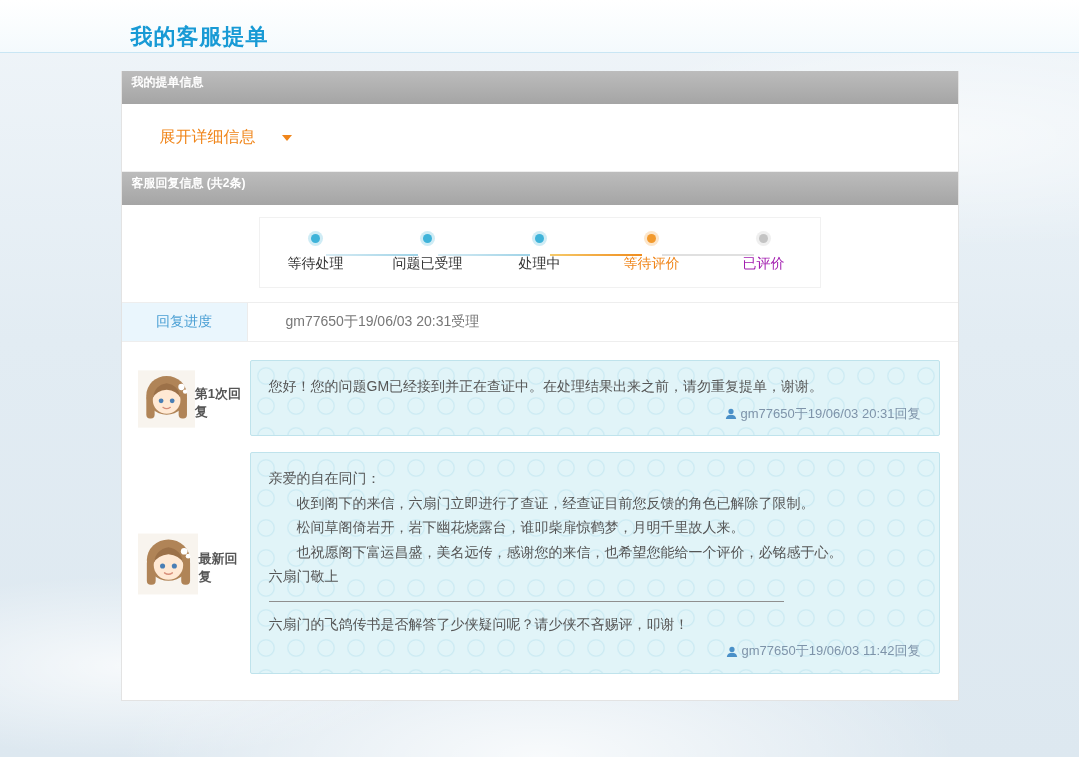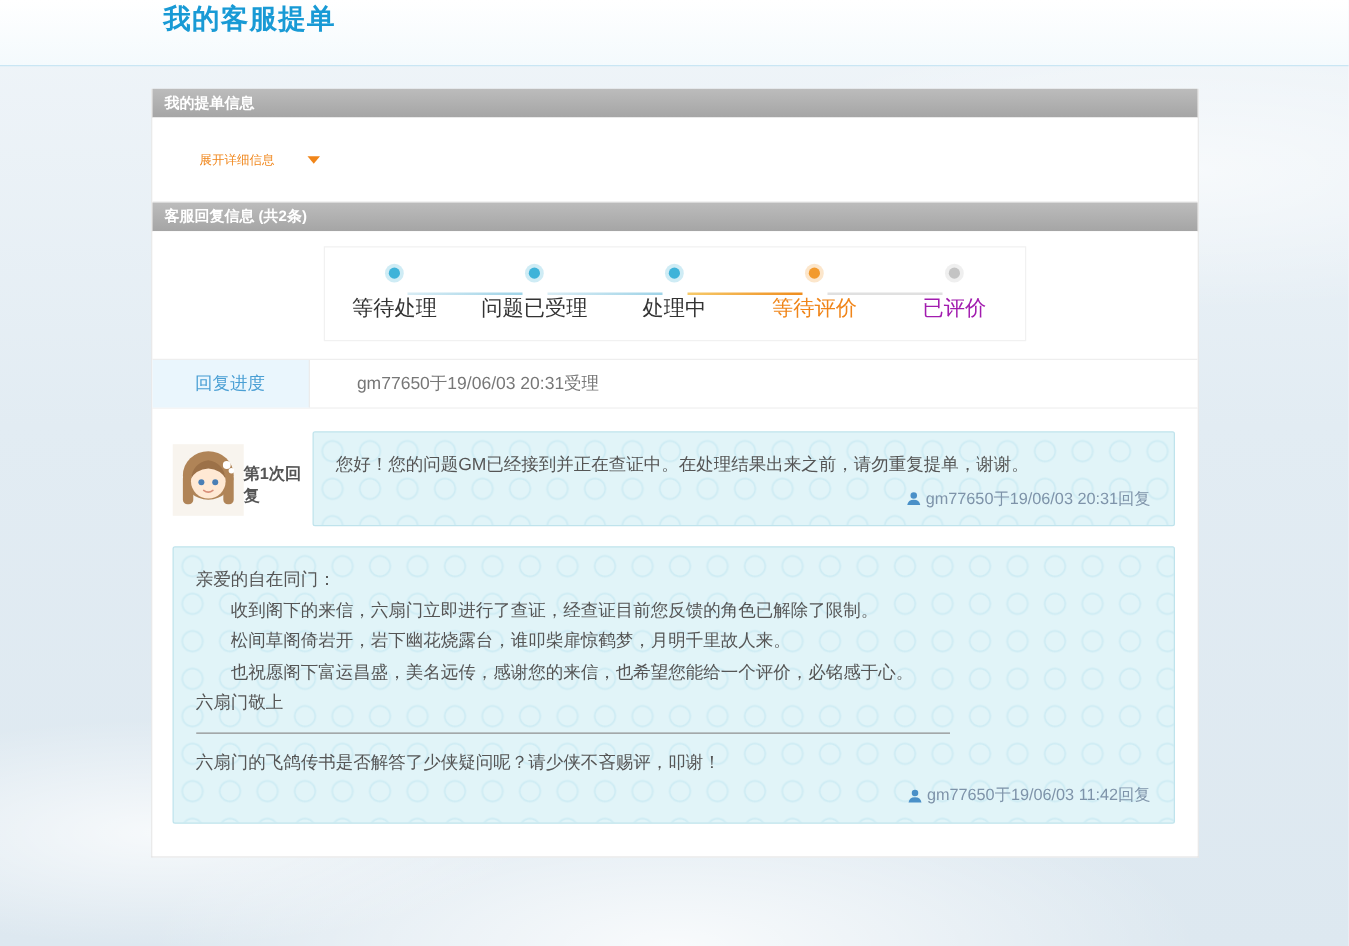--- a/index.html
+++ b/index.html
@@ -10,52 +10,52 @@
     background:
       radial-gradient(ellipse 420px 130px at 12% 88%, rgba(255,255,255,.75), transparent 70%),
       radial-gradient(ellipse 520px 160px at 88% 18%, rgba(255,255,255,.6), transparent 70%),
       radial-gradient(ellipse 600px 200px at 50% 100%, rgba(255,255,255,.8), transparent 70%),
       linear-gradient(180deg, #f0f5f9 0%, #e2ecf3 45%, #dde8f0 100%);
   }
   .top-band {
     height: 53px;
     background: linear-gradient(180deg, #ffffff, #f4fafd);
     border-bottom: 1px solid #c9e6f4;
-    display: flex; align-items: flex-start;
+    display: flex; align-items: flex-end;
   }
   .top-band-inner { width: 838px; margin: 0 auto; padding-left: 10px; }
   .page-title { color: #189ad5; font-size: 22px; font-weight: bold; letter-spacing: 1px; }
 
   .content { width: 838px; margin: 18px auto 0 auto; }
 
   .panel { background: #ffffff; border: 1px solid #e3e3e3; border-top: none; }
 
   .section-bar {
-    height: 23px; line-height: 23px;
+    height: 33px; line-height: 23px;
     background: linear-gradient(180deg, #bcbcbc, #a5a5a5);
     color: #ffffff; font-size: 12px; font-weight: bold;
     padding-left: 10px;
   }
 
   .row { display: flex; border-bottom: 1px solid #eeeeee; background: #fff; }
   .row-label {
     width: 126px; background: #eaf6fd; color: #4a9fd4; font-size: 14px;
     display: flex; align-items: center; justify-content: center;
     border-right: 1px solid #ececec;
   }
   .row-value {
     flex: 1; display: flex; align-items: center;
     padding-left: 38px; color: #555; font-size: 14px;
   }
   .row.h42 { height: 42px; }
   .row.h68 { height: 68px; }
   .row.h40 { height: 40px; }
   .row-value.gray { color: #777; }
 
-  .expand-link { color: #f08519; font-size: 10px; text-decoration: none; display: inline-flex; align-items: center; cursor: pointer; }
+  .expand-link { color: #f08519; font-size: 16px; text-decoration: none; display: inline-flex; align-items: center; cursor: pointer; }
   .tri {
     display: inline-block; margin-left: 26px;
     width: 0; height: 0; border-left: 5px solid transparent; border-right: 5px solid transparent;
     border-top: 6px solid #f08519;
   }
 
   
   .stepper-wrap { background:#fff; padding: 12px 0 14px 0; }
   .stepper-box {
     width: 562px; margin: 0 auto; border: 1px solid #f1f1f1; background:#fff;
@@ -67,21 +67,21 @@
   }
   .step.done .dot    { background: #3fb3d9; box-shadow: 0 0 0 3px rgba(63,179,217,.25); }
   .step.current .dot { background: #f29a2e; box-shadow: 0 0 0 3px rgba(242,154,46,.25); }
   .step.pending .dot { background: #c4c4c4; box-shadow: 0 0 0 3px rgba(190,190,190,.25); }
   .step .seg {
     position: absolute; height: 2px; top: 20px; left: calc(-50% + 10px); right: calc(50% + 10px); z-index: 1;
   }
   .seg.seg-blue   { background: linear-gradient(90deg, #d8ecf4, #9fd3e7); }
   .seg.seg-orange { background: linear-gradient(90deg, #f6ca6a, #ef8c1d); }
   .seg.seg-gray   { background: #e0e0e0; }
-  .step-label { margin-top: 12px; font-size: 17px; color: #333; }
+  .step-label { margin-top: 12px; font-size: 14px; color: #333; }
   .step.current .step-label { color: #f08519; }
   .step.pending .step-label { color: #a21caf; }
 
   
   .replies { background: #fff; padding: 18px 16px 26px 16px; }
   .reply-row { display: flex; margin-bottom: 16px; }
   .reply-row:last-child { margin-bottom: 0; }
   .avatar-col { width: 112px; display: flex; align-items: center; padding-top: 2px; }
   .avatar { width: 62px; height: 62px; display: block; }
   .avatar-label { margin-top: 8px; font-size: 13px; font-weight: bold; color: #555; }
@@ -191,20 +191,36 @@
                   <circle cx="6" cy="3.4" r="2.6" fill="#4a90c8"></circle>
                   <path d="M0.8 11 Q1.5 6.8 6 6.8 Q10.5 6.8 11.2 11 Z" fill="#4a90c8"></path>
                 </svg>
             </span>
             <span>gm77650于19/06/03 20:31回复</span>
           </div>
         </div>
       </div>
 
       <div class="reply-row">
+        <div class="avatar-col">
+          <svg class="avatar" viewBox="0 0 62 62">
+            <rect width="62" height="62" fill="#f8f4ee"></rect>
+            <ellipse cx="31" cy="27" rx="22" ry="21" fill="#b08457"></ellipse>
+            <rect x="9" y="26" width="9" height="26" rx="4" fill="#b08457"></rect>
+            <rect x="44" y="26" width="9" height="26" rx="4" fill="#b08457"></rect>
+            <circle cx="31" cy="32" r="15" fill="#ffe9d4"></circle>
+            <path d="M16 30 Q18 16 31 14 Q44 16 46 30 Q42 22 31 21 Q20 22 16 30 Z" fill="#9c7148"></path>
+            <circle cx="25" cy="33" r="2.6" fill="#4a7fb5"></circle>
+            <circle cx="37" cy="33" r="2.6" fill="#4a7fb5"></circle>
+            <path d="M27 40 Q31 43 35 40" stroke="#d88f7a" stroke-width="1.4" fill="none" stroke-linecap="round"></path>
+            <circle cx="47" cy="18" r="3.4" fill="#ffffff"></circle>
+            <circle cx="51" cy="23" r="2.4" fill="#ffffff"></circle>
+          </svg>
+          <div class="avatar-label">最新回复</div>
+        </div>
         <div class="bubble">
           <div>亲爱的自在同门：</div>
           <div class="indent">收到阁下的来信，六扇门立即进行了查证，经查证目前您反馈的角色已解除了限制。</div>
           <div class="indent">松间草阁倚岩开，岩下幽花烧露台，谁叩柴扉惊鹤梦，月明千里故人来。</div>
           <div class="indent">也祝愿阁下富运昌盛，美名远传，感谢您的来信，也希望您能给一个评价，必铭感于心。</div>
           <div>六扇门敬上</div>
           <hr class="bubble-divider">
           <div>六扇门的飞鸽传书是否解答了少侠疑问呢？请少侠不吝赐评，叩谢！</div>
           <div class="signature">
             <span class="user-icon">

